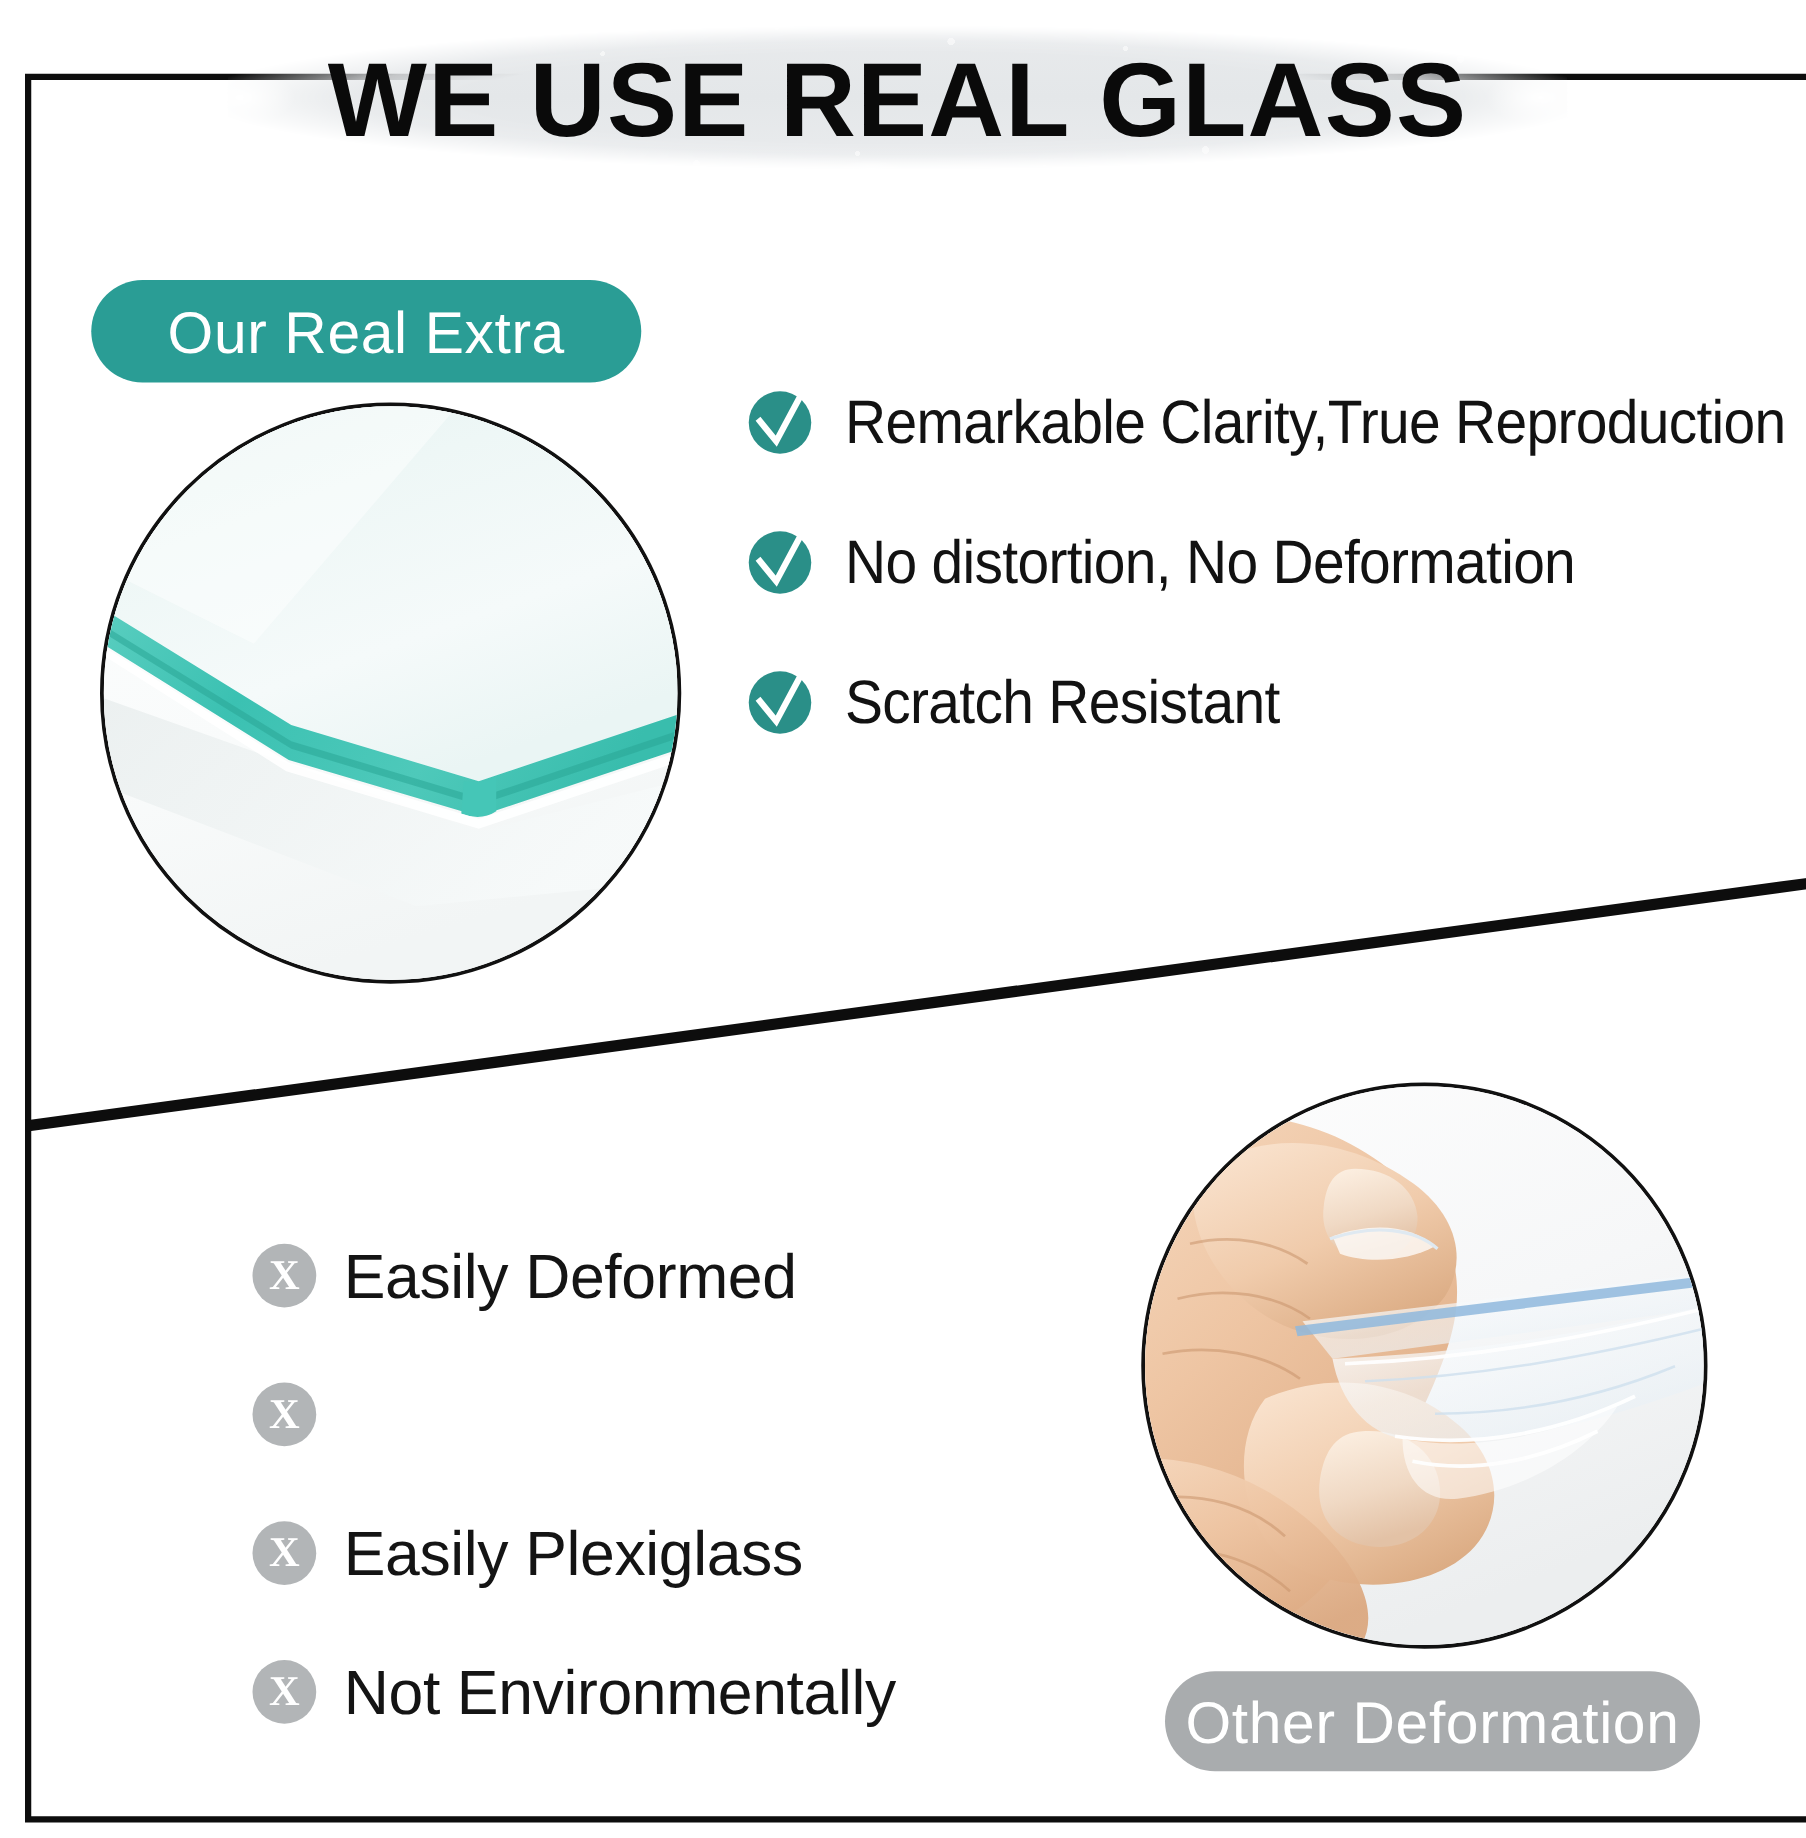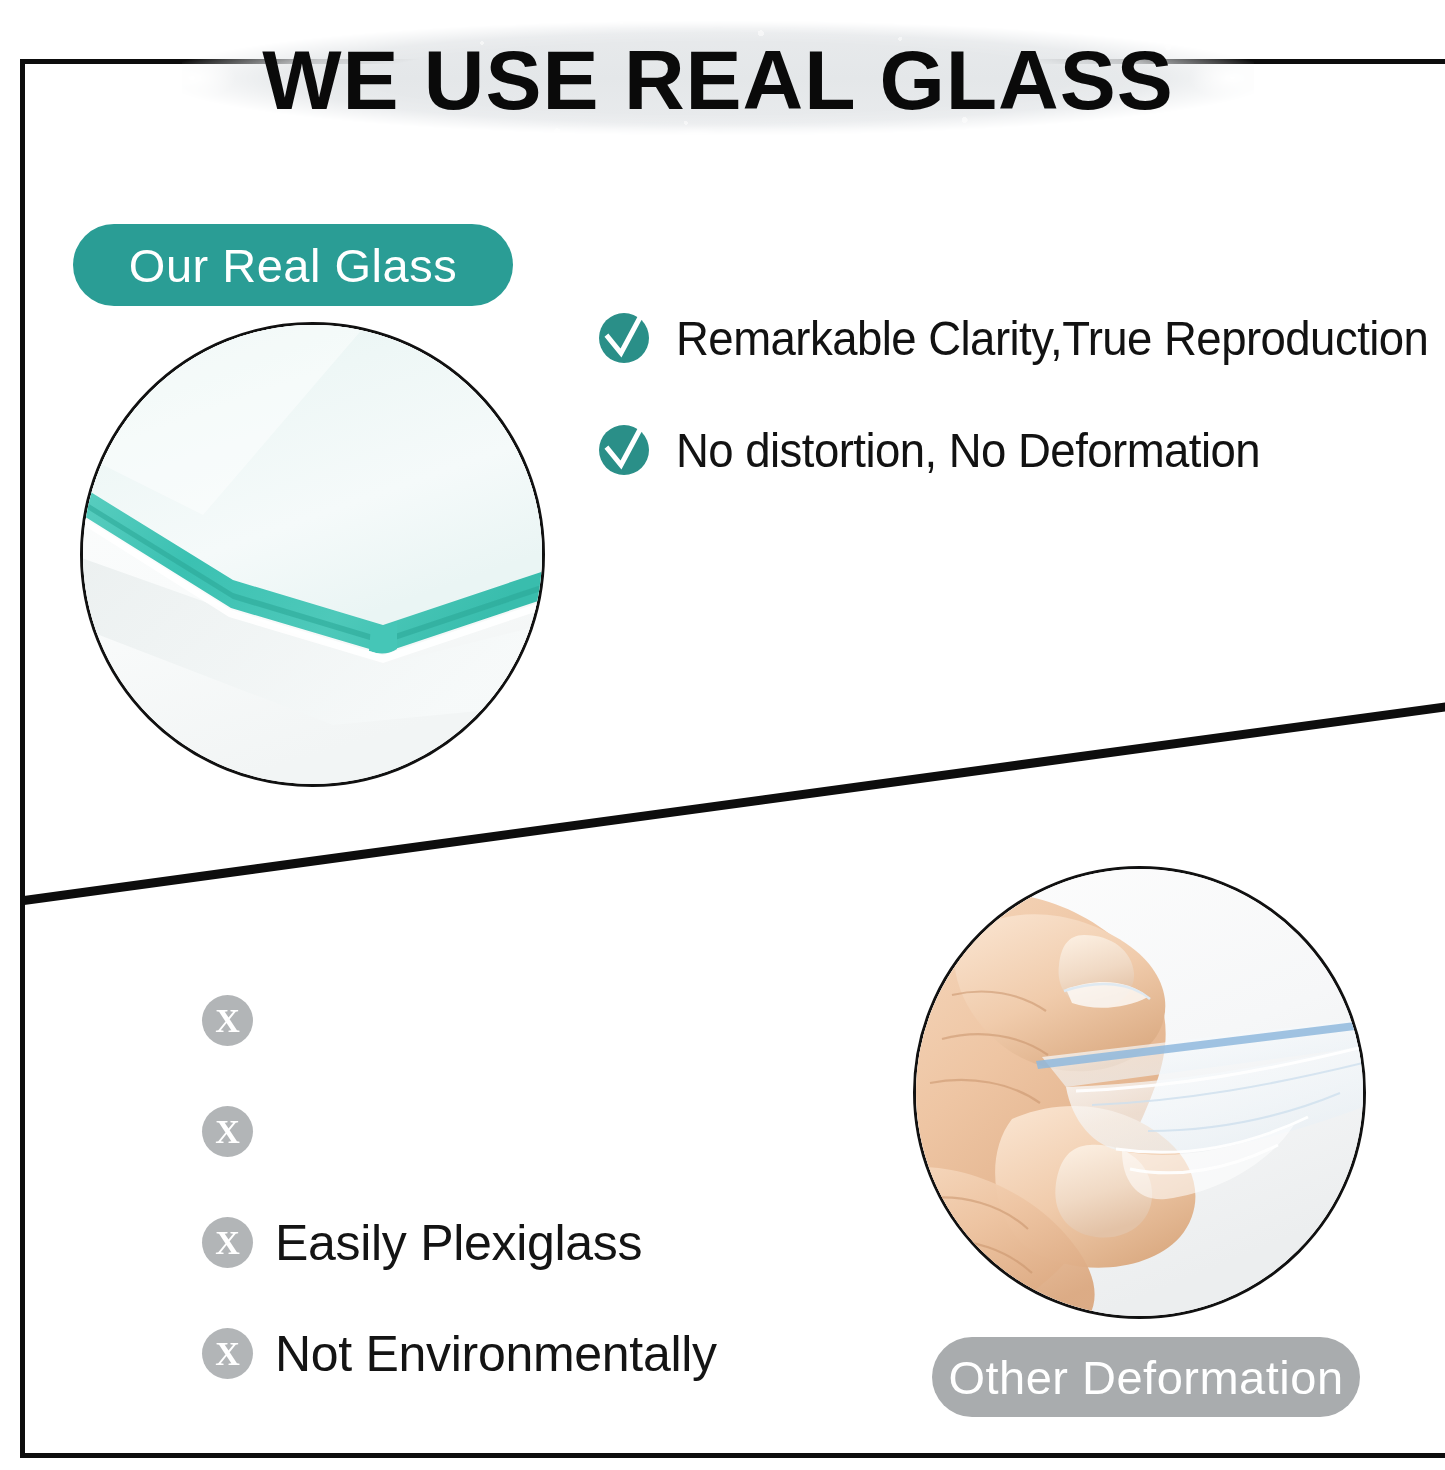--- a/index.html
+++ b/index.html
@@ -259,21 +259,21 @@
       <line x1="0" y1="201" x2="1432" y2="6" stroke="#0d0d0d" stroke-width="9"></line>
     </svg>
   </div>
 
   <div class="banner">
     <div class="banner-brush"></div>
     <div class="banner-speckle"></div>
     <div class="banner-title">WE USE REAL GLASS</div>
   </div>
 
-  <div class="pill pill-glass">Our Real Glass</div>
+  <div class="pill pill-glass">Our Real Extra</div>
 
   <div class="photo-circle circle-glass">
     <div class="glass-art">
       <svg viewBox="0 0 459 459" preserveAspectRatio="none">
         <defs>
           <linearGradient id="gTop" x1="0" y1="0" x2="0.55" y2="1">
             <stop offset="0%" stop-color="#e4f3f2"></stop>
             <stop offset="38%" stop-color="#eef7f6"></stop>
             <stop offset="72%" stop-color="#f5fafa"></stop>
             <stop offset="100%" stop-color="#eaf5f4"></stop>
@@ -329,30 +329,40 @@
     <div class="pro-item">
       <span class="check-icon">
         <svg width="52" height="52" viewBox="0 0 52 52">
           <circle cx="26" cy="26" r="25" fill="#2a8f88"></circle>
           <path d="M10,25 L23,41 L46,-2" fill="none" stroke="#ffffff" stroke-width="5" stroke-linecap="square" stroke-linejoin="miter"></path>
         </svg>
       </span>
       <span class="pro-text">No distortion, No Deformation</span>
     </div>
 
+    <div class="pro-item">
+      <span class="check-icon">
+        <svg width="52" height="52" viewBox="0 0 52 52">
+          <circle cx="26" cy="26" r="25" fill="#2a8f88"></circle>
+          <path d="M10,25 L23,41 L46,-2" fill="none" stroke="#ffffff" stroke-width="5" stroke-linecap="square" stroke-linejoin="miter"></path>
+        </svg>
+      </span>
+      <span class="pro-text">Scratch Resistant</span>
+    </div>
 
 
   </div>
 
   <div class="con-list">
 
     <div class="con-item">
       <span class="x-icon">
         <span>X</span>
       </span>
+      <span class="con-text">Easily Deformed</span>
     </div>
 
     <div class="con-item">
       <span class="x-icon">
         <span>X</span>
       </span>
     </div>
 
     <div class="con-item">
       <span class="x-icon">

